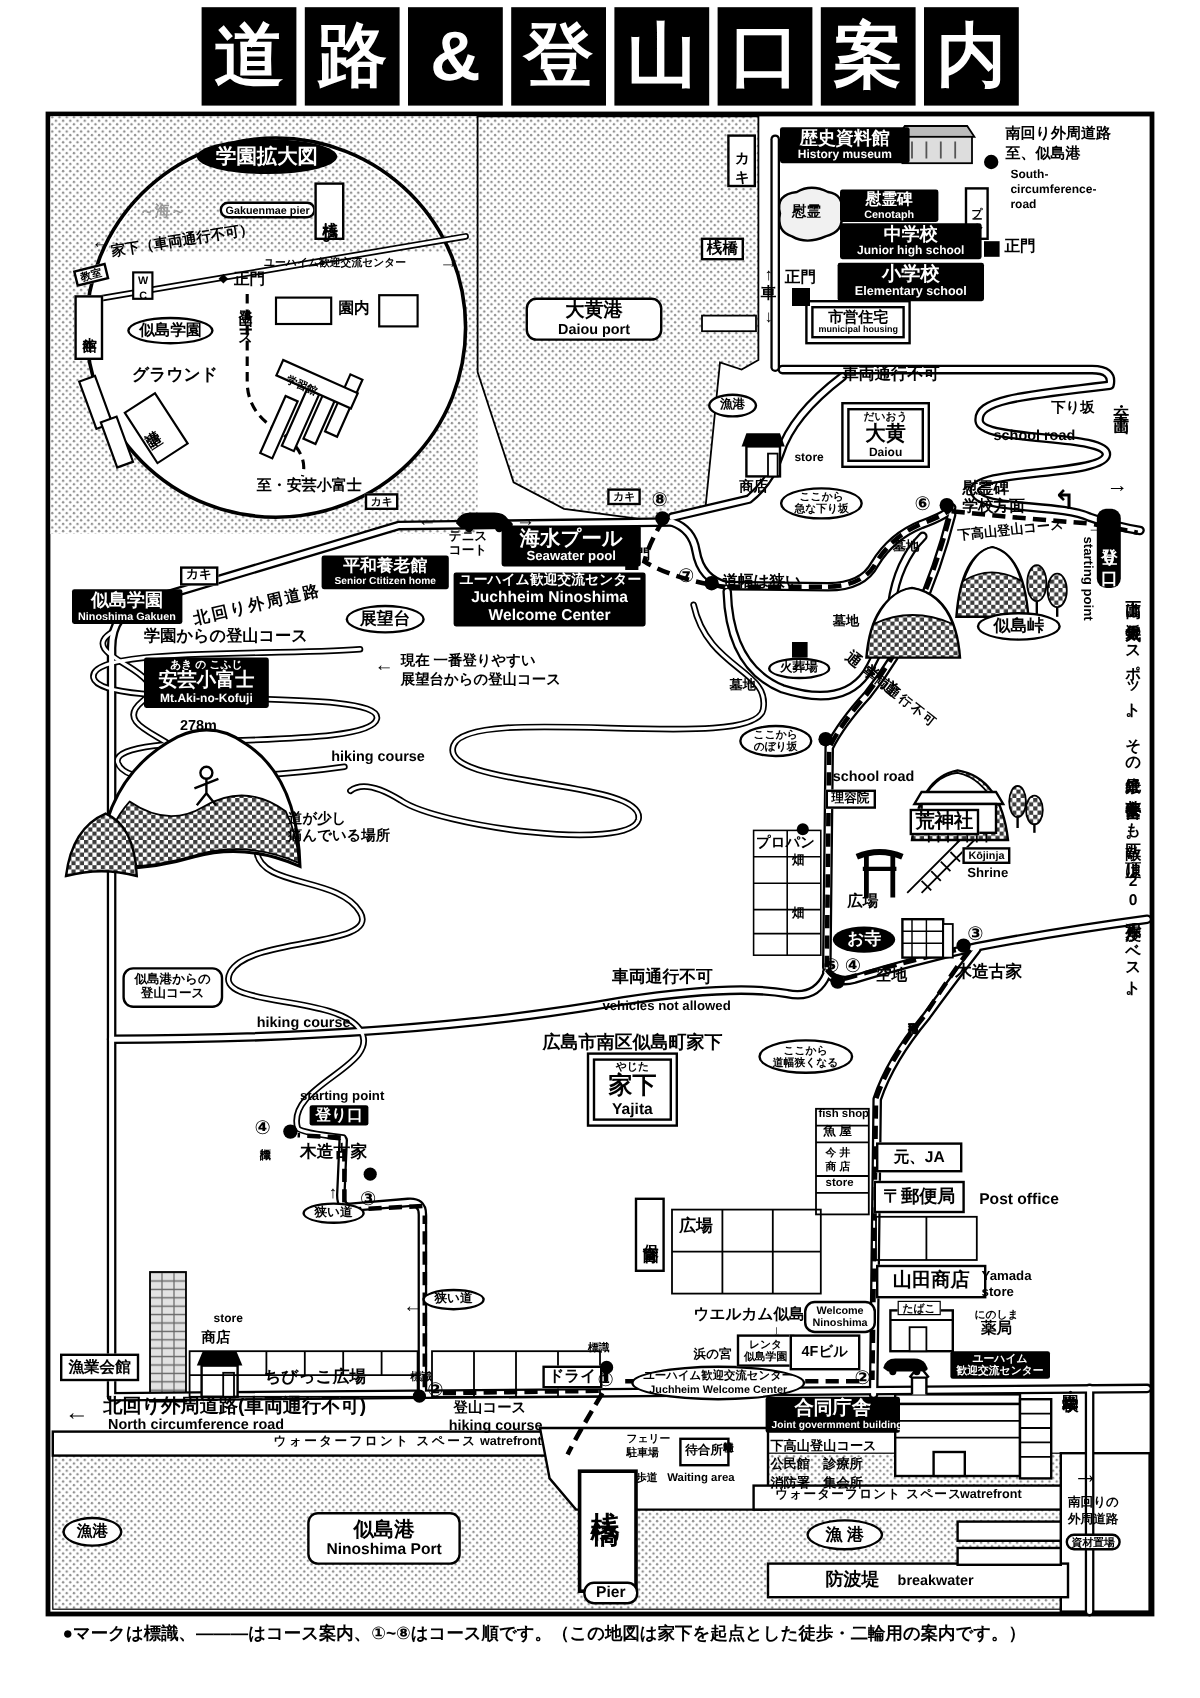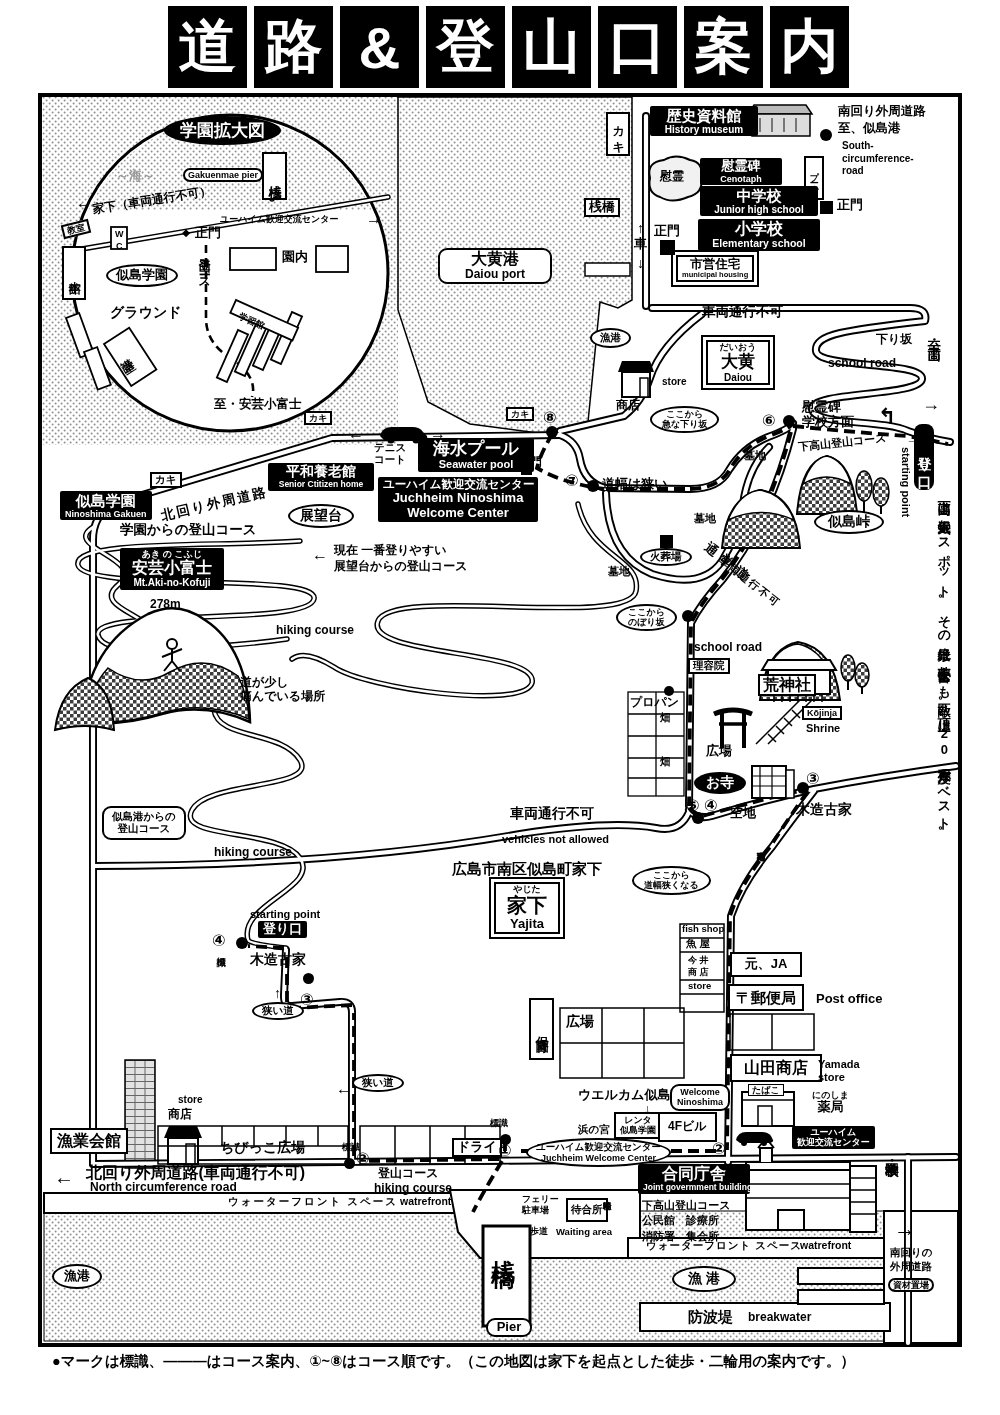--- a/index.html
+++ b/index.html
@@ -493,21 +493,21 @@
 <div class="L cn" style="left:212px;top:932px">④</div>
 <div class="dot" style="left:236px;top:937px"></div>
 <div class="L vt xs" style="left:216px;top:950px;height:30px;letter-spacing:0">標識</div>
 <div class="L" style="left:250px;top:952px;font-size:14px">木造古家</div>
 <div class="dot" style="left:303px;top:973px;width:11px;height:11px"></div>
 <div class="L ar" style="left:274px;top:986px;font-size:14px">↑</div>
 <div class="L cn" style="left:300px;top:991px">③</div>
 <div class="L ov sm" style="left:252px;top:1002px;padding:1px 8px">狭い道</div>
 <div class="L ar" style="left:336px;top:1080px">←</div>
 <div class="L ov sm" style="left:352px;top:1074px;padding:1px 8px">狭い道</div>
-<div class="L bx" style="left:50px;top:1128px;font-size:16px;padding:2px 5px">漁業会館</div>
+<div class="L bx" style="left:50px;top:1128px;font-size:13px;padding:2px 5px">漁業会館</div>
 <div class="L en" style="left:178px;top:1094px">store</div>
 <div class="L" style="left:168px;top:1108px;font-size:12px">商店</div>
 <div class="L" style="left:220px;top:1140px;font-size:14px">ちびっこ広場</div>
 <div class="L xs" style="left:342px;top:1142px">標識</div>
 <div class="dot" style="left:344px;top:1158px;width:11px;height:11px"></div>
 <div class="L cn" style="left:356px;top:1150px">②</div>
 <div class="L xs" style="left:490px;top:1118px">標識</div>
 <div class="dot" style="left:500px;top:1134px;width:11px;height:11px"></div>
 <div class="L bx" style="left:452px;top:1138px;font-size:13px">ドライ</div>
 <div class="L cn" style="left:498px;top:1142px">①</div>
@@ -563,20 +563,24 @@
 <div class="L sm" style="left:228px;top:1196px;letter-spacing:2px">ウォーターフロント スペース</div>
 <div class="L sm" style="left:400px;top:1196px">watrefront</div>
 <div class="L xs" style="left:522px;top:1194px;line-height:1.25">
   <span class="bl">フェリー</span>
   <span class="bl">駐車場</span>
 </div>
 <div class="L bx sm" style="left:566px;top:1198px;padding:4px 3px">待合所</div>
 <div class="L vt" style="left:602px;top:1194px;height:40px;font-size:8.5px;letter-spacing:0">駐輪場</div>
 <div class="L xs" style="left:530px;top:1226px">歩道</div>
 <div class="L en" style="left:556px;top:1227px;font-size:9.5px">Waiting area</div>
+<div class="L bx rd" style="left:256px;top:1260px;padding:3px 14px">
+  <span class="bl" style="font-size:17px">似島港</span>
+  <span class="bl en" style="font-size:13px">Ninoshima Port</span>
+</div>
 <div class="L vt" style="left:490px;top:1240px;height:80px;font-size:24px;letter-spacing:5px">桟橋</div>
 <div class="L bx rd" style="left:486px;top:1318px;font-size:13px;width:36px">Pier</div>
 <div class="L ov" style="left:52px;top:1264px;font-size:13px">漁港</div>
 <div class="L ov" style="left:672px;top:1266px;font-size:14px;padding:3px 14px">漁 港</div>
 <div class="L" style="left:688px;top:1308px;font-size:15px">防波堤</div>
 <div class="L en" style="left:748px;top:1311px;font-size:12px">breakwater</div>
 <div class="L bk" style="left:638px;top:1164px;width:102px">
   <span class="bl" style="font-size:16px">合同庁舎</span>
   <span class="bl en" style="font-size:8.5px">Joint govermment building</span>
 </div>

